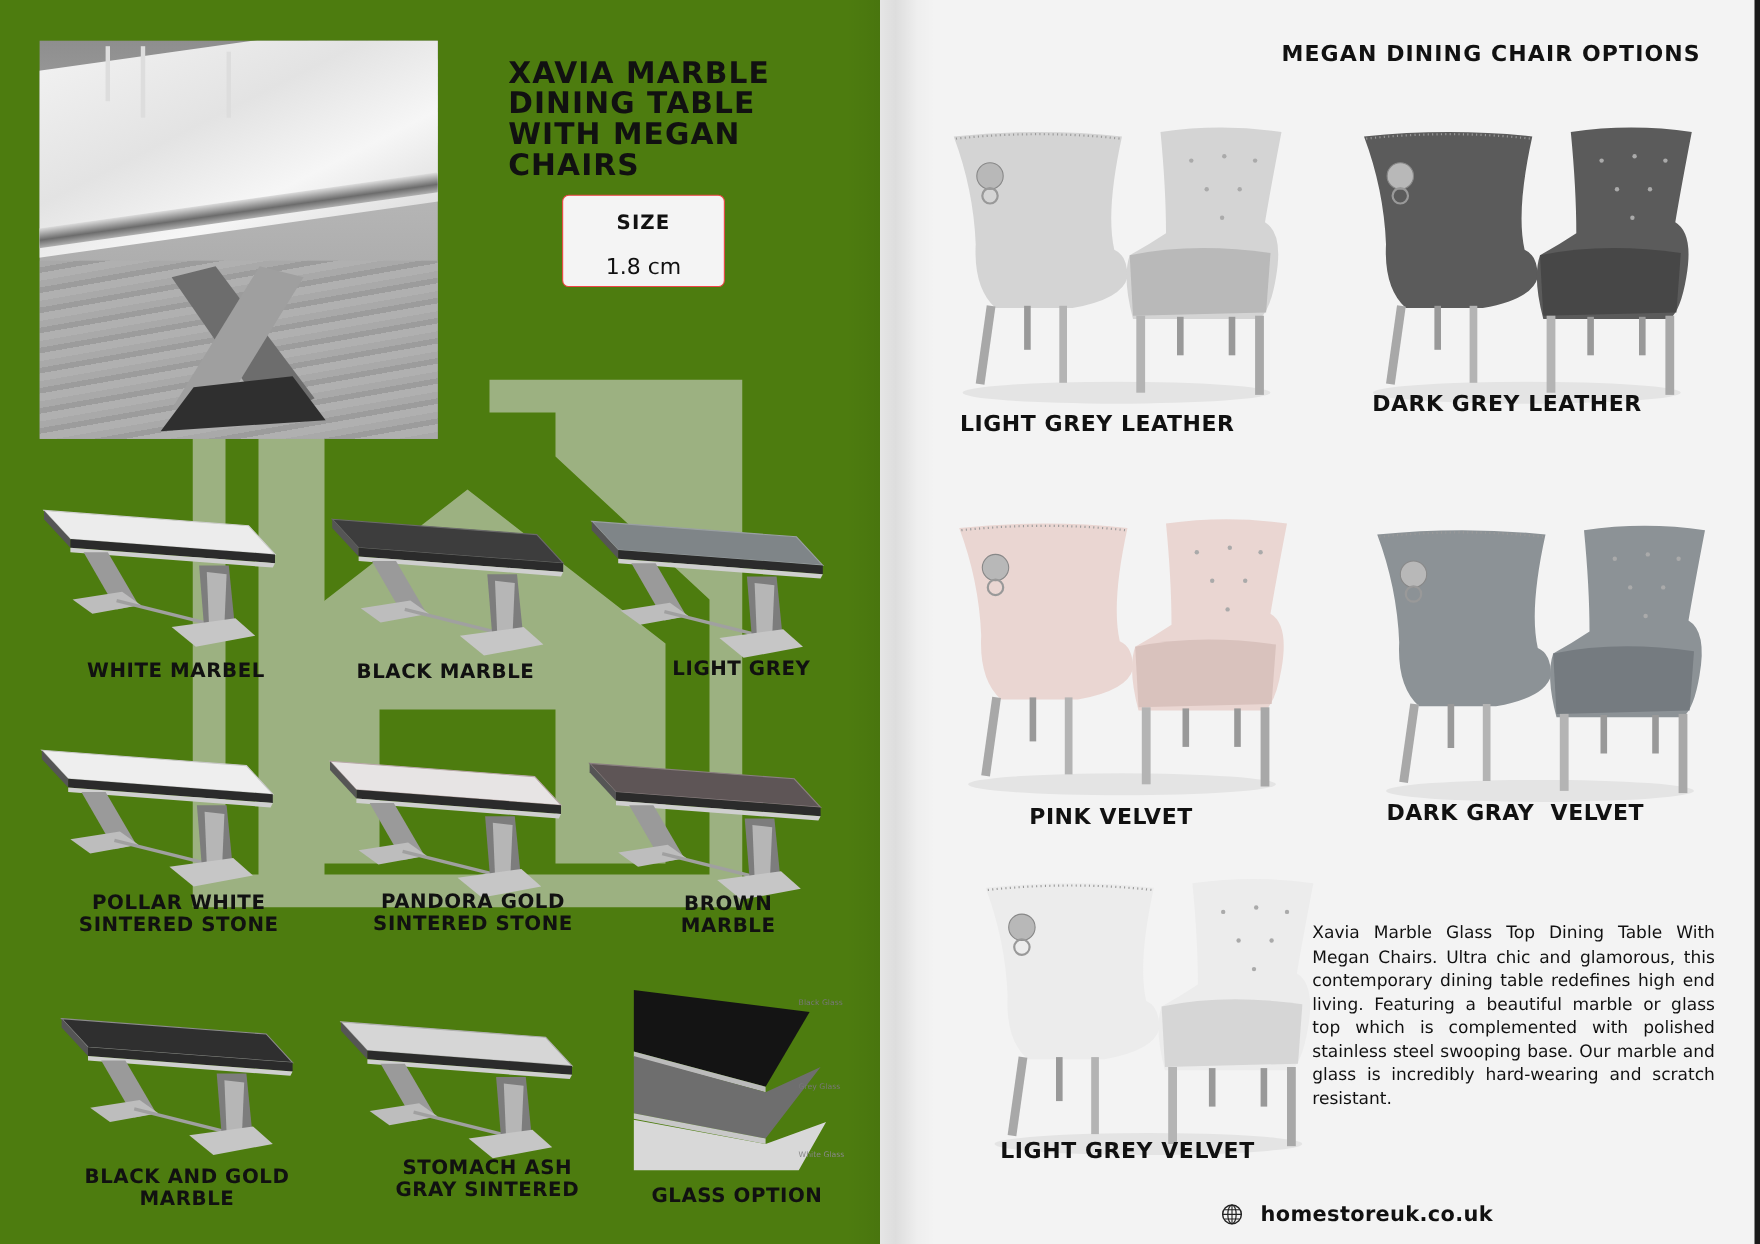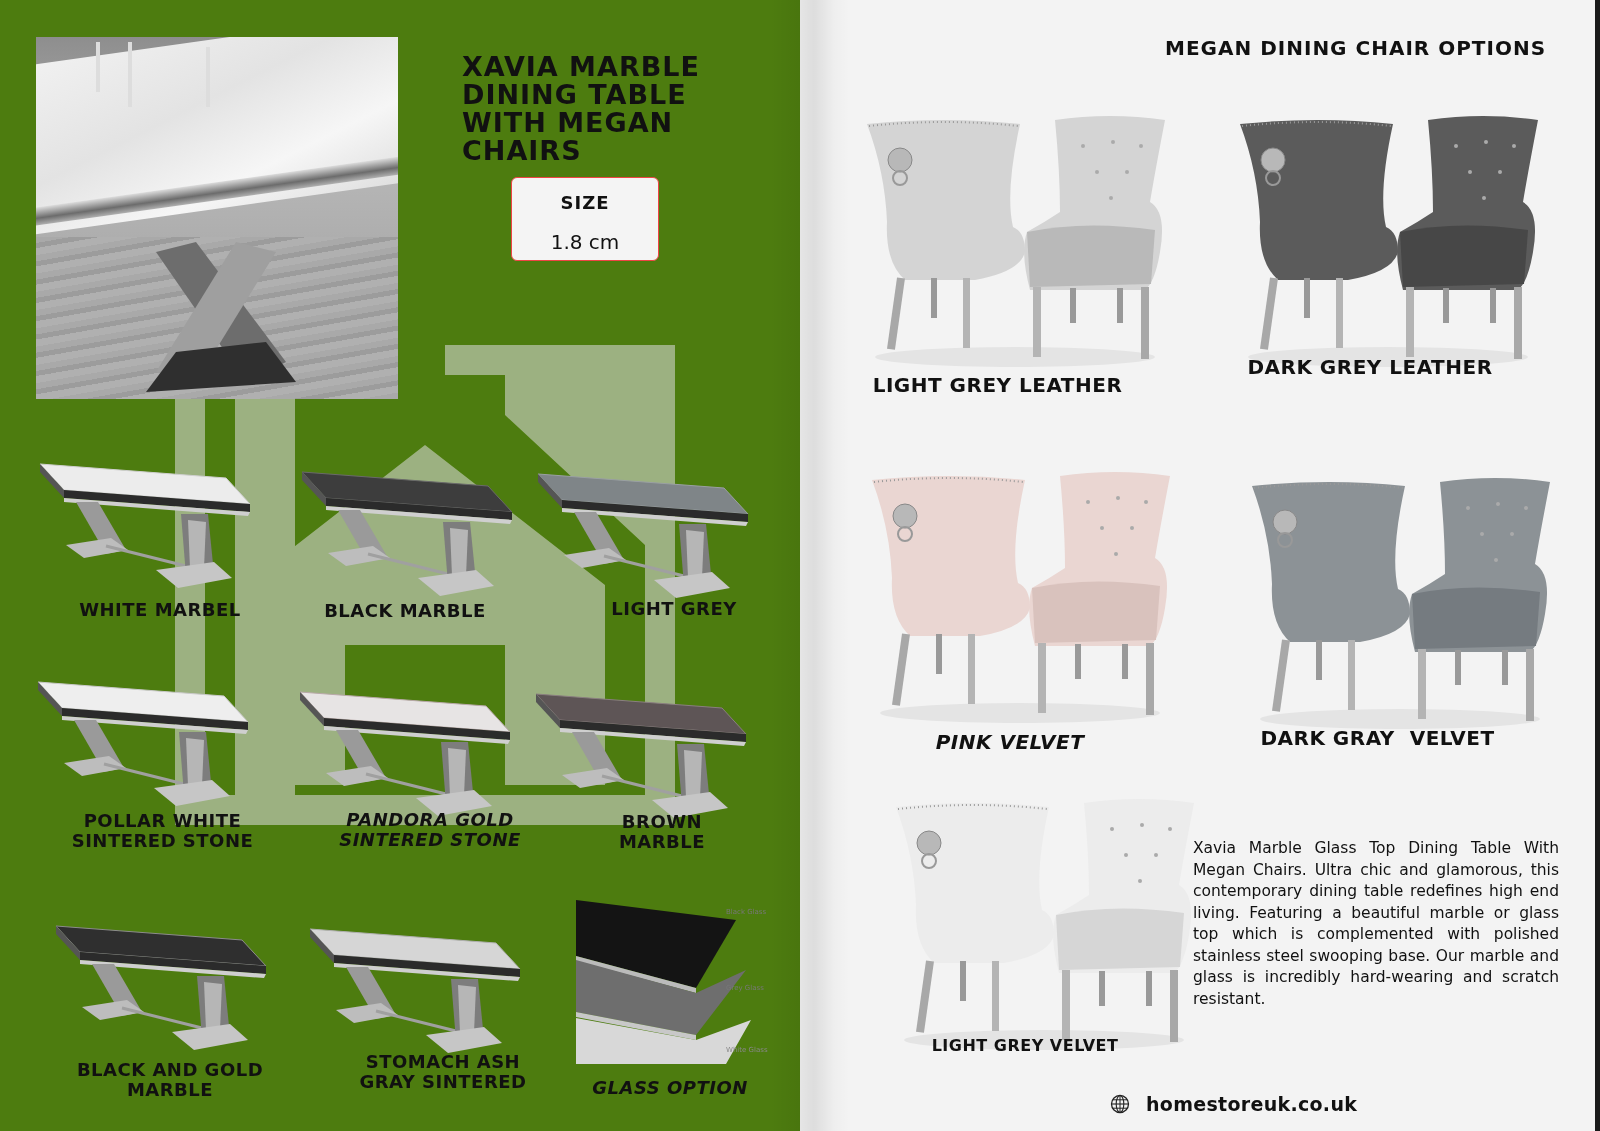--- a/index.html
+++ b/index.html
@@ -158,21 +158,21 @@
       <polygon points="28,40 214,54 214,62 28,48" fill="#2b2b2b"></polygon>
       <polygon points="28,48 214,62 212,66 28,52" fill="#cfcfcf"></polygon>
       <polygon points="40,52 62,52 90,100 70,104" fill="#9a9a9a"></polygon>
       <polygon points="30,95 75,88 92,100 48,108" fill="#bdbdbd"></polygon>
       <line x1="70" y1="96" x2="150" y2="116" stroke="#a0a0a0" stroke-width="3"></line>
       <polygon points="145,64 172,64 178,124 150,126" fill="#7d7d7d"></polygon>
       <polygon points="152,70 170,72 168,118 154,118" fill="#b6b6b6"></polygon>
       <polygon points="120,120 178,112 196,128 142,138" fill="#c6c6c6"></polygon>
     </svg>
   </div>
-  <div class="lbl" style="left:330px;top:810px;width:200px;font-style:italic;">PANDORA GOLD SINTERED STONE</div>
+  <div class="lbl" style="left:330px;top:810px;width:200px;">PANDORA GOLD SINTERED STONE</div>
 
   <div class="table-thumb" style="left:532px;top:680px;">
     <svg viewBox="0 0 220 140" width="220" height="140">
       <polygon class="tt" points="4,14 190,28 214,54 28,40" fill="#5e5556" stroke="#8a7f80"></polygon>
       <polygon points="4,14 28,40 28,48 4,22" fill="#555"></polygon>
       <polygon points="28,40 214,54 214,62 28,48" fill="#2b2b2b"></polygon>
       <polygon points="28,48 214,62 212,66 28,52" fill="#cfcfcf"></polygon>
       <polygon points="40,52 62,52 90,100 70,104" fill="#9a9a9a"></polygon>
       <polygon points="30,95 75,88 92,100 48,108" fill="#bdbdbd"></polygon>
       <line x1="70" y1="96" x2="150" y2="116" stroke="#a0a0a0" stroke-width="3"></line>
@@ -220,21 +220,21 @@
       <polygon points="0,0 0,56 120,88 160,20" fill="#141414"></polygon>
       <polygon points="0,56 120,88 120,93 0,61" fill="#bbb"></polygon>
       <polygon points="0,60 0,112 120,135 170,70 120,93" fill="#6e6e6e"></polygon>
       <polygon points="0,112 120,135 120,140 0,117" fill="#c8c8c8"></polygon>
       <polygon points="0,118 0,164 150,164 175,120 120,140" fill="#d8d8d8"></polygon>
       <text x="150" y="14" font-size="7" fill="#777" font-family="DejaVu Sans, sans-serif">Black Glass</text>
       <text x="150" y="90" font-size="7" fill="#777" font-family="DejaVu Sans, sans-serif">Grey Glass</text>
       <text x="150" y="152" font-size="7" fill="#888" font-family="DejaVu Sans, sans-serif">White Glass</text>
     </svg>
   </div>
-  <div class="lbl" style="left:580px;top:1078px;width:180px;font-style:italic;">GLASS OPTION</div>
+  <div class="lbl" style="left:580px;top:1078px;width:180px;">GLASS OPTION</div>
 </div>
 
 <div class="spine"></div>
 
 <div class="r-title">MEGAN DINING CHAIR OPTIONS</div>
 
 <div class="chair-pair" style="left:855px;top:112px;">
   <svg viewBox="0 0 320 260" width="320" height="260">
     <ellipse cx="160" cy="245" rx="140" ry="10" fill="rgba(0,0,0,0.06)"></ellipse>
 
@@ -315,21 +315,21 @@
         <circle cx="242" cy="60" r="2"></circle>
         <circle cx="272" cy="60" r="2"></circle>
         <circle cx="256" cy="86" r="2"></circle>
       </g>
     <rect x="178" y="175" width="8" height="70" fill="#b4b4b4"></rect>
     <rect x="286" y="175" width="8" height="72" fill="#a8a8a8"></rect>
     <rect x="215" y="176" width="6" height="35" fill="#999"></rect>
     <rect x="262" y="176" width="6" height="35" fill="#999"></rect>
   </svg>
 </div>
-<div class="lbl" style="left:925px;top:732px;width:170px;font-size:20px;font-style:italic;">PINK VELVET</div>
+<div class="lbl" style="left:925px;top:732px;width:170px;font-size:20px;">PINK VELVET</div>
 
 <div class="chair-pair" style="left:1240px;top:474px;">
   <svg viewBox="0 0 320 260" width="320" height="260">
     <ellipse cx="160" cy="245" rx="140" ry="10" fill="rgba(0,0,0,0.06)"></ellipse>
 
     <path class="c1" d="M12,12 Q90,4 165,12 Q150,80 158,115 Q170,120 170,140 Q165,160 120,168 L50,168 Q30,150 32,110 Q30,60 12,12 Z" fill="#8c9296"></path>
     <path d="M14,14 Q90,6 163,14" stroke="#999" stroke-width="2" stroke-dasharray="1 3" fill="none"></path>
     <circle cx="45" cy="48" r="12" fill="#b8b8b8" stroke="#888"></circle>
     <circle cx="45" cy="66" r="7" fill="none" stroke="#999" stroke-width="2"></circle>
     <rect x="42" y="166" width="8" height="72" fill="#a8a8a8" transform="rotate(8 46 166)"></rect>
@@ -375,21 +375,21 @@
         <circle cx="242" cy="60" r="2"></circle>
         <circle cx="272" cy="60" r="2"></circle>
         <circle cx="256" cy="86" r="2"></circle>
       </g>
     <rect x="178" y="175" width="8" height="70" fill="#b4b4b4"></rect>
     <rect x="286" y="175" width="8" height="72" fill="#a8a8a8"></rect>
     <rect x="215" y="176" width="6" height="35" fill="#999"></rect>
     <rect x="262" y="176" width="6" height="35" fill="#999"></rect>
   </svg>
 </div>
-<div class="lbl" style="left:905px;top:1036px;width:240px;font-size:16px;">LIGHT GREY VELVET</div>
+<div class="lbl" style="left:905px;top:1036px;width:240px;font-size:20px;">LIGHT GREY VELVET</div>
 
 <p class="desc">Xavia Marble Glass Top Dining Table With Megan  Chairs. Ultra chic and glamorous, this contemporary dining table redefines high end living. Featuring a beautiful marble or glass top which is complemented with polished stainless steel swooping base. Our marble and glass is incredibly hard-wearing and scratch resistant.</p>
 
 <div class="website">
   <svg width="20" height="20" viewBox="0 0 20 20">
     <circle cx="10" cy="10" r="8.5" fill="none" stroke="#222" stroke-width="1.3"></circle>
     <ellipse cx="10" cy="10" rx="3.8" ry="8.5" fill="none" stroke="#222" stroke-width="1.1"></ellipse>
     <line x1="1.5" y1="10" x2="18.5" y2="10" stroke="#222" stroke-width="1.1"></line>
     <line x1="3" y1="5.8" x2="17" y2="5.8" stroke="#222" stroke-width="1"></line>
     <line x1="3" y1="14.2" x2="17" y2="14.2" stroke="#222" stroke-width="1"></line>

